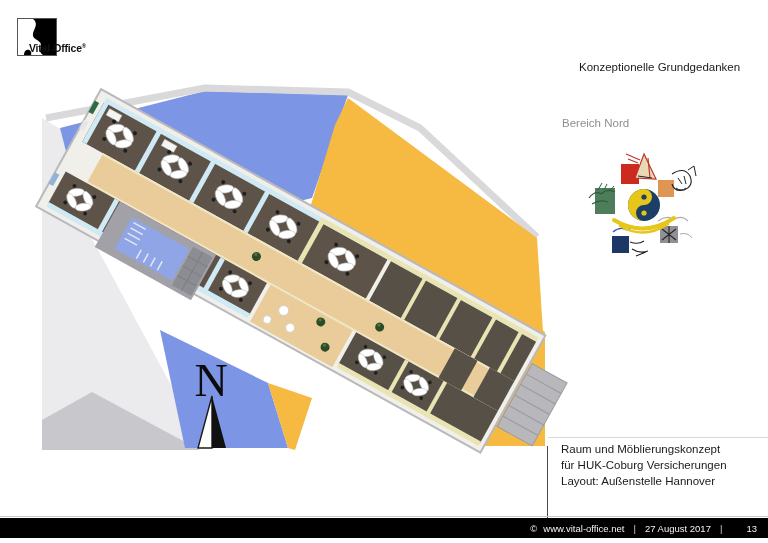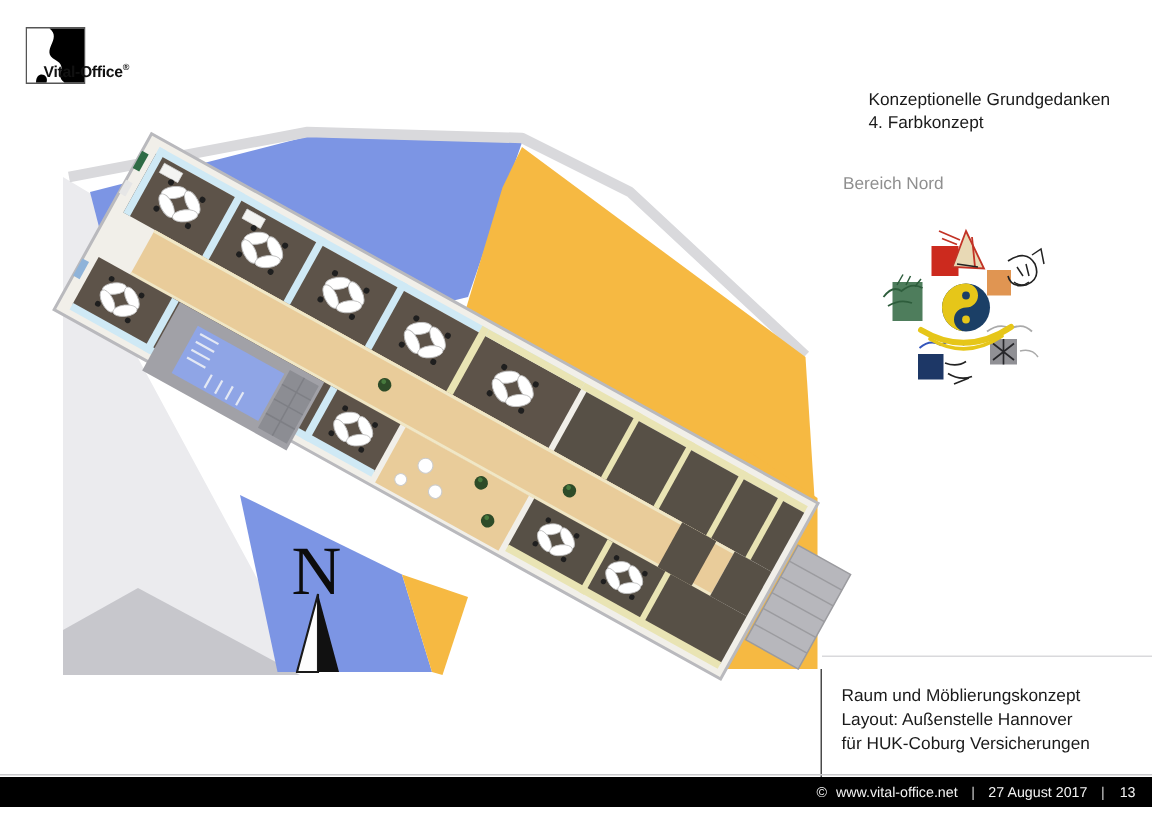--- a/index.html
+++ b/index.html
@@ -7,31 +7,31 @@
          font-family:"Liberation Sans",sans-serif;color:#1a1a1a;}
   .abs{position:absolute;}
   
   #logo-block{left:17px;top:18px;width:120px;height:44px;}
   #logo-text{position:absolute;left:12px;top:24px;font-size:10.5px;font-weight:bold;
              letter-spacing:-0.2px;color:#111;white-space:nowrap;}
   #logo-text sup{font-size:6px;}
   
   #header-block{left:579px;top:60px;font-size:11.5px;line-height:15px;color:#1a1a1a;}
   #section-label{left:562px;top:117px;font-size:11.5px;color:#8f8f8f;}
-  #project-info{left:561px;top:456px;font-size:11.5px;line-height:16px;color:#1a1a1a;}
+  #project-info{left:561px;top:441px;font-size:11.5px;line-height:16px;color:#1a1a1a;}
   #v-divider{left:547px;top:446px;width:1px;height:72px;background:#4a4a4a;}
   #h-faint-line{left:548px;top:437px;width:220px;height:1px;background:#d9d9dc;}
   
   #footer-hairline{left:0;top:516px;width:768px;height:1px;background:#c9c9cc;}
   #footer-bar{left:0;top:518px;width:768px;height:20px;background:#000;
               display:flex;align-items:center;justify-content:flex-end;
               padding-right:11px;box-sizing:border-box;color:#f2f2f2;font-size:9.5px;}
   #footer-bar .sep{margin:0 9px;color:#cfcfcf;}
   #footer-bar .cs{margin-right:6px;}
-  #footer-bar .pg{margin-left:1px;}
+  #footer-bar .pg{margin-left:15px;}
   svg{display:block;}
 </style>
 </head>
 <body>
 
 <div id="slide">
 
   <svg class="abs" style="left:0;top:0" width="768" height="543" viewBox="0 0 768 543">
     <defs>
       <g id="desk-cluster">
@@ -161,21 +161,20 @@
       <path d="M 16,1 C 25,8 9,16 20,22 C 29,27 19,32 26,37 L 39,37 L 39,1 Z" fill="#000000"></path>
       <path d="M 7,37 C 7,29 16,31 14,37 Z" fill="#000000"></path>
     </svg>
     <div id="logo-text">
       <span>Vital-Office</span><sup>®</sup>
     </div>
   </div>
 
   <div class="abs" id="header-block">
     <div>Konzeptionelle Grundgedanken</div>
-    <div>4. Farbkonzept</div>
   </div>
   <div class="abs" id="section-label">Bereich Nord</div>
 
   <svg class="abs" style="left:588px;top:146px" width="158" height="118" viewBox="0 0 158 118">
 
     <g>
       <rect x="7" y="42" width="20" height="26" fill="#4e7d5c"></rect>
       <path d="M 1,52 q 6,-8 12,-4 q 7,-6 14,-2 M 4,58 q 8,-5 16,-2" fill="none" stroke="#2e5d3c" stroke-width="1.2"></path>
       <path d="M 10,44 l 4,-7 M 16,44 l 3,-6 M 22,45 l 4,-5" stroke="#2e5d3c" stroke-width="1"></path>
     </g>
@@ -214,22 +213,22 @@
       <path d="M 56,43 A 16,16 0 0 0 56,75 A 8,8 0 0 1 56,59 A 8,8 0 0 0 56,43 Z" fill="#e6c619"></path>
       <circle cx="56" cy="51" r="2.6" fill="#1b3f66"></circle>
       <circle cx="56" cy="67" r="2.6" fill="#e6c619"></circle>
     </g>
   </svg>
 
   <div class="abs" id="h-faint-line"></div>
   <div class="abs" id="v-divider"></div>
   <div class="abs" id="project-info">
     <div>Raum und Möblierungskonzept</div>
+    <div>für HUK-Coburg Versicherungen</div>
     <div>Layout: Außenstelle Hannover</div>
-    <div>für HUK-Coburg Versicherungen</div>
   </div>
 
   <div class="abs" id="footer-hairline"></div>
   <div class="abs" id="footer-bar">
     <span class="cs">©</span>
     <span>www.vital-office.net</span>
     <span class="sep">|</span>
     <span>27 August 2017</span>
     <span class="sep">|</span>
     <span class="pg">13</span>

